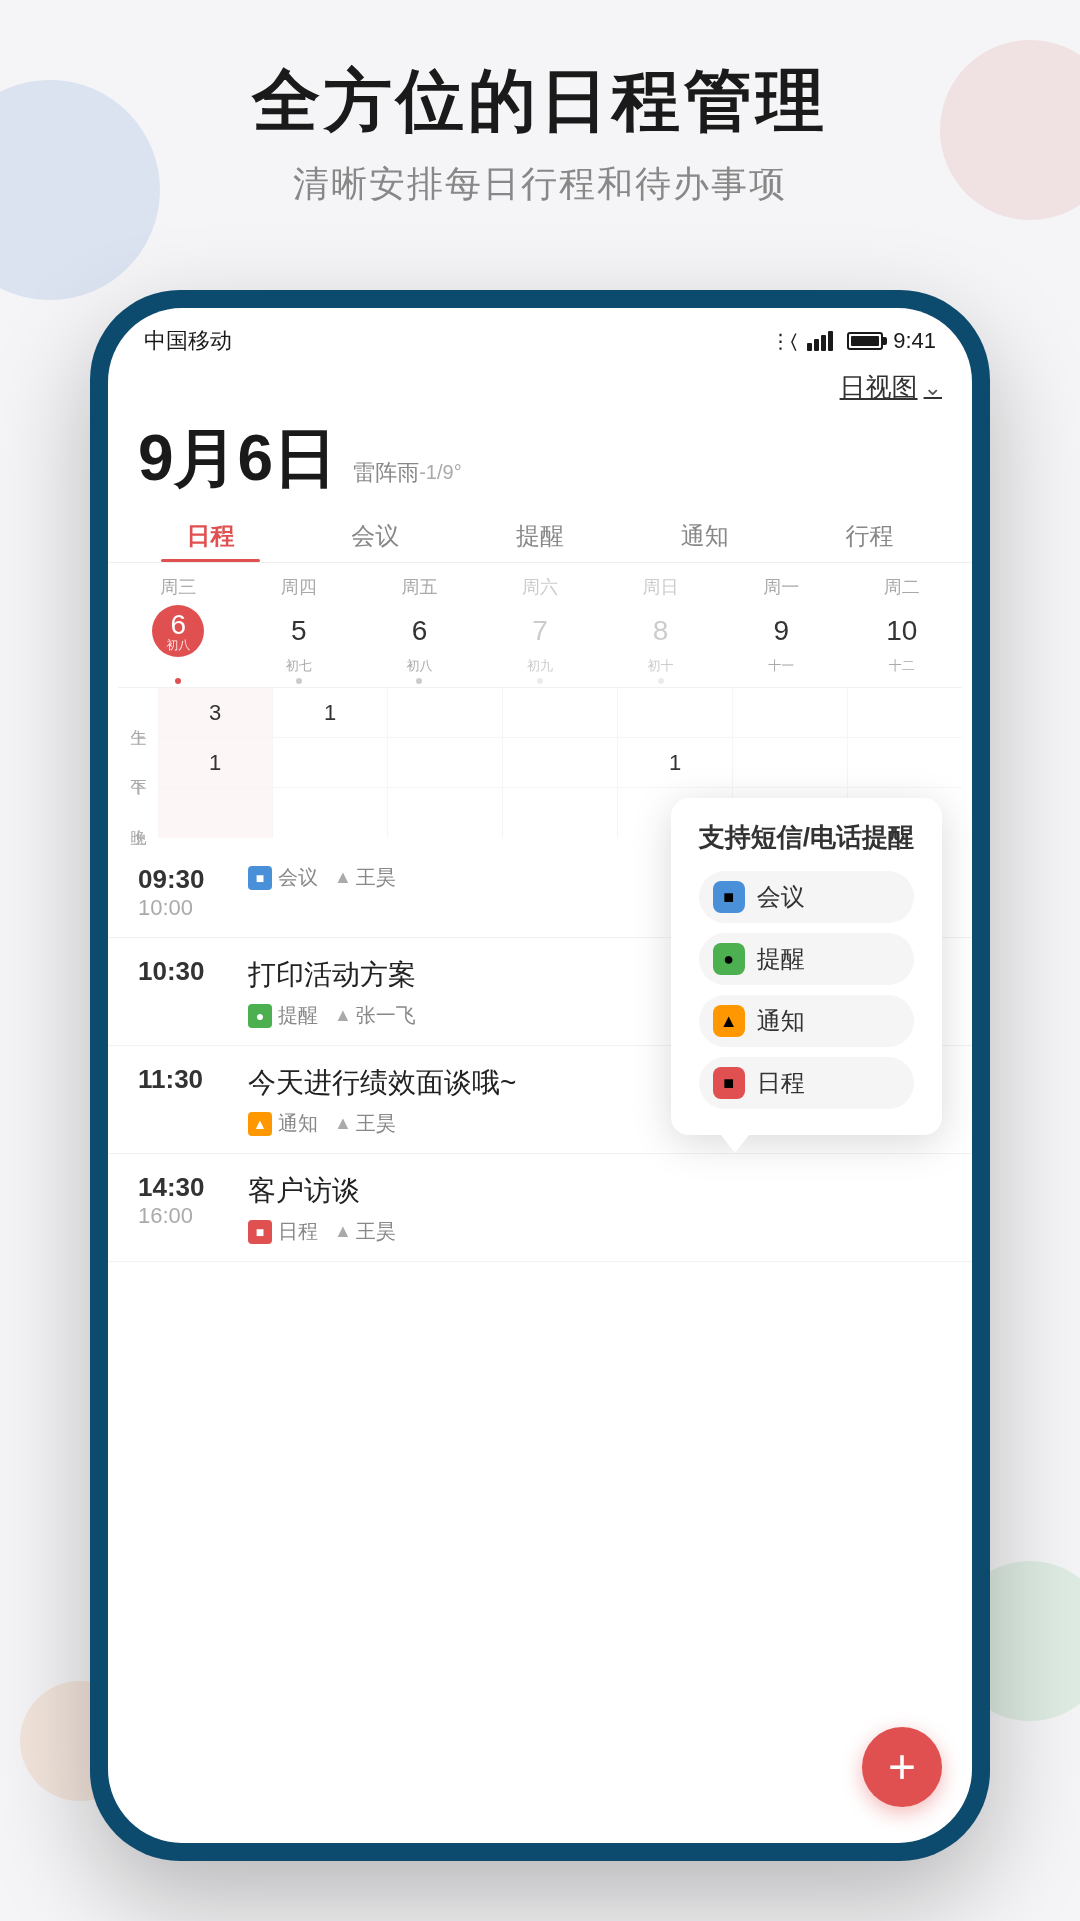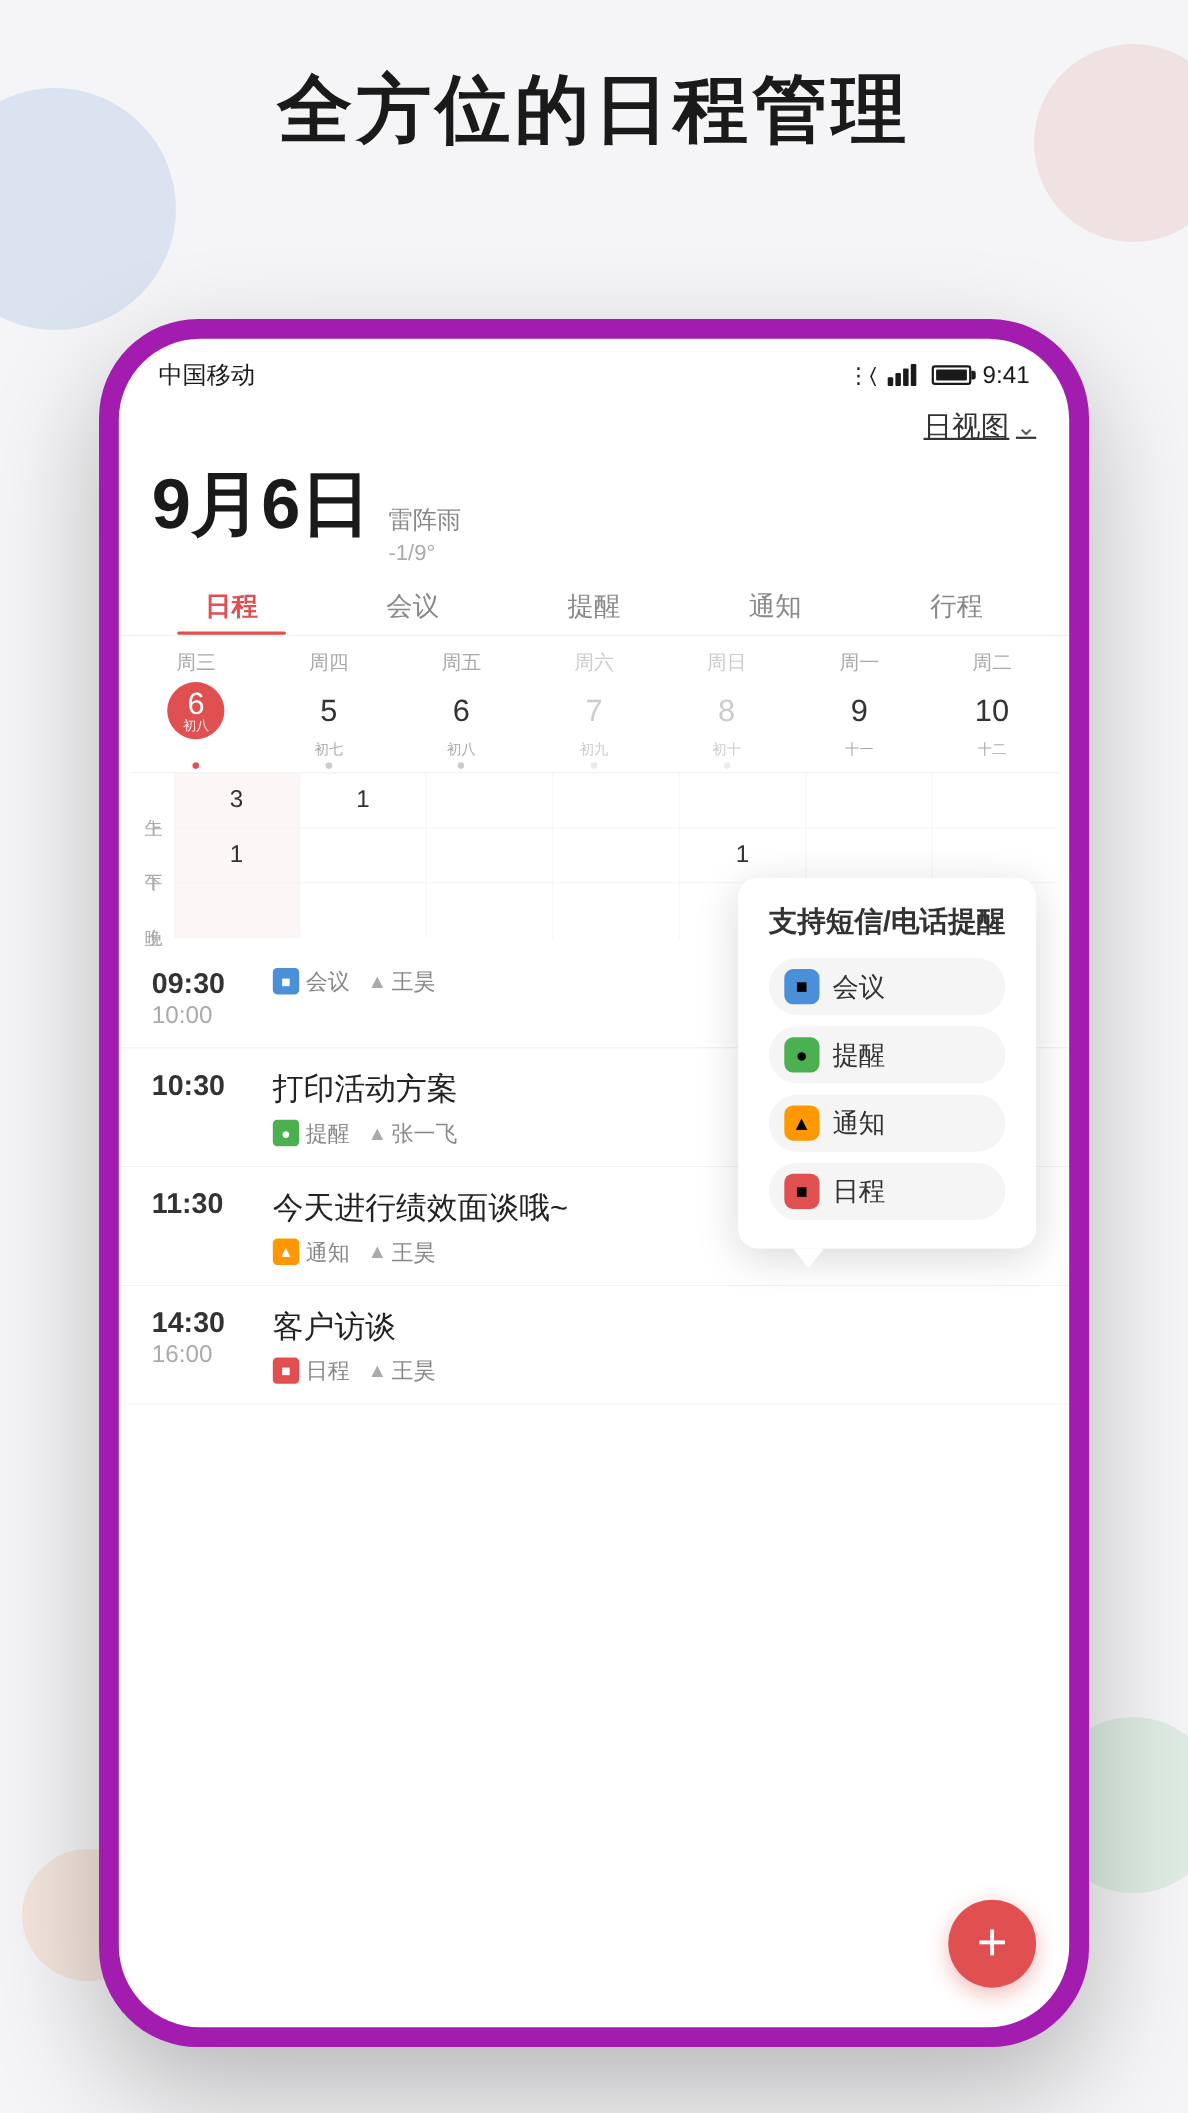--- a/index.html
+++ b/index.html
@@ -78,21 +78,21 @@
       position: absolute;
       top: 290px;
       left: 90px;
       right: 90px;
       bottom: 60px;
       z-index: 20;
     }
     .phone-frame {
       width: 100%;
       height: 100%;
-      background: #a21caf;
+      background: #0c4a6e;
       border-radius: 90px;
       padding: 18px;
       box-shadow: 0 40px 100px rgba(0,0,0,0.25);
       position: relative;
     }
     .phone-speaker {
       position: absolute;
       top: 38px;
       left: 50%;
       transform: translateX(-50%);
@@ -193,21 +193,21 @@
       align-items: baseline;
       gap: 16px;
     }
     .date-big {
       font-size: 64px;
       font-weight: 700;
       color: #1a1a1a;
     }
     .weather-info {
       display: flex;
-      flex-direction: column;
+      flex-direction: row;
       line-height: 1.4;
     }
     .weather-text {
       font-size: 22px;
       color: #888;
     }
     .temp-text {
       font-size: 20px;
       color: #aaa;
     }
@@ -510,20 +510,21 @@
 </head>
 <body>
 
 <div class="bg-circle-blue"></div>
 <div class="bg-circle-pink"></div>
 <div class="bg-circle-green"></div>
 <div class="bg-circle-orange"></div>
 
 <div class="header-area">
   <div class="main-title">全方位的日程管理</div>
+  <div class="sub-title">清晰安排每日行程和待办事项</div>
 </div>
 
 <div class="phone-wrapper">
   <div class="phone-frame">
     <div class="phone-speaker"></div>
     <div class="phone-screen">
 
       <div class="status-bar">
         <span>中国移动</span>
         <div class="status-right">

